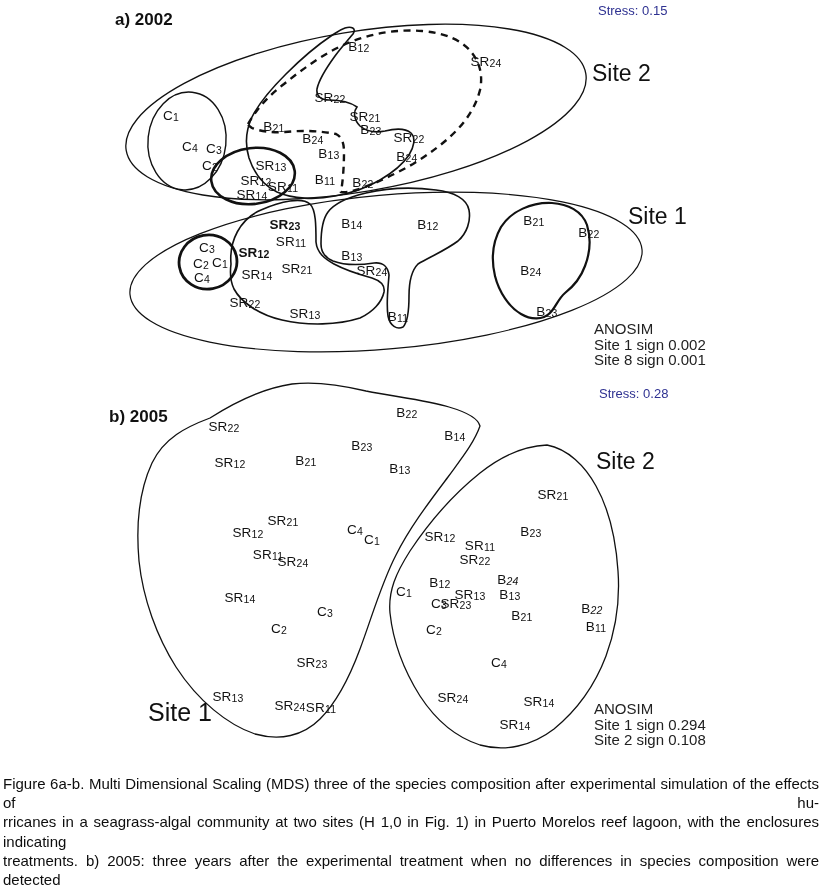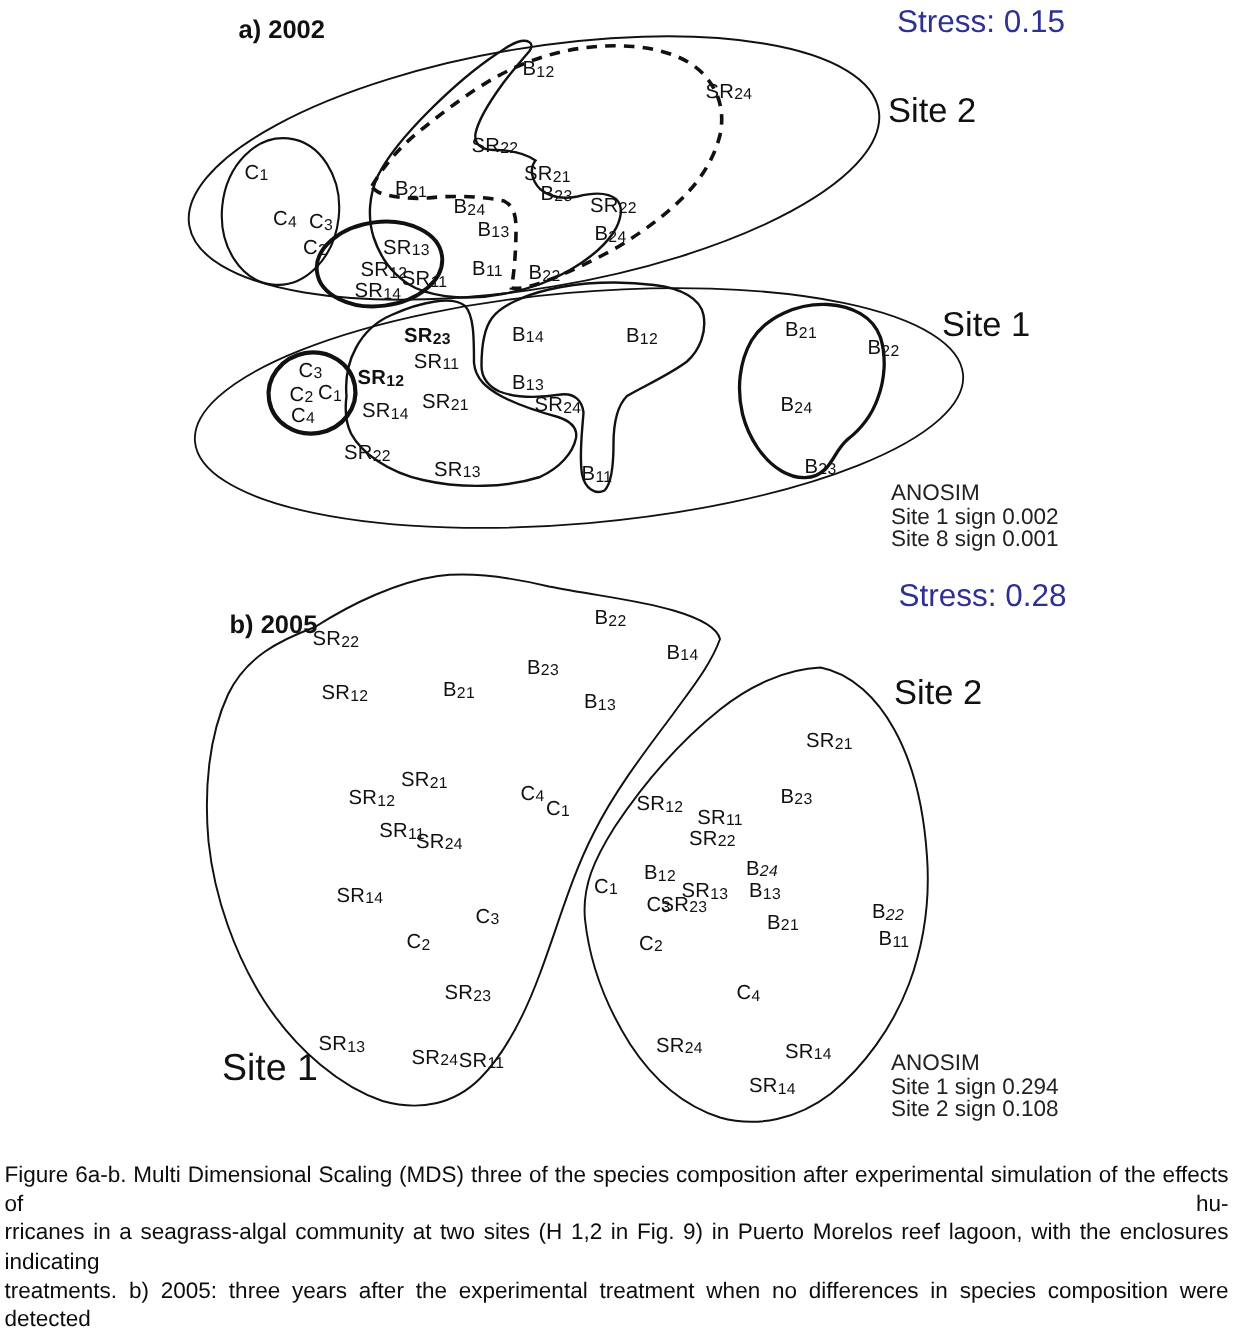--- a/index.html
+++ b/index.html
@@ -4,22 +4,22 @@
 <style>
   html,body{margin:0;padding:0;background:#fff;}
   .page{position:relative;width:822px;height:892px;background:#fff;overflow:hidden;
         font-family:"Liberation Sans",sans-serif;color:#111;}
   #blob-svg{position:absolute;left:0;top:0;}
   .pt{position:absolute;transform:translate(-50%,-50%);white-space:nowrap;
       font-size:13.5px;color:#111;letter-spacing:.2px;}
   .pt .ls{font-size:10.5px;vertical-align:-1px;}
   .pt.b{font-weight:bold;}
   .pt.i .ls{font-style:italic;}
-  .ptitle{position:absolute;font-weight:bold;font-size:17px;margin-left:44px;}
-  .stress{position:absolute;font-size:21px;}
+  .ptitle{position:absolute;font-weight:bold;font-size:17px;}
+  .stress{position:absolute;font-size:13px;}
   .site-label{position:absolute;font-size:23px;color:#111;}
   .anosim{position:absolute;font-size:15px;line-height:15.6px;color:#222;}
   .caption{position:absolute;left:3px;right:3px;top:774px;font-size:15px;
            line-height:19.2px;color:#0d0d0d;}
   .caption .cl{text-align:justify;text-align-last:justify;}
 </style>
 </head>
 <body>
 
 <div class="page">
@@ -137,16 +137,16 @@
   <div class="site-label" style="left:596px;top:448px">Site 2</div>
   <div class="site-label" style="left:148px;top:698px;font-size:25px">Site 1</div>
   <div class="anosim" style="left:594px;top:701px">
     <div>ANOSIM</div>
     <div>Site 1 sign 0.294</div>
     <div>Site 2 sign 0.108</div>
   </div>
 
   <div class="caption" id="caption">
       <div class="cl">Figure 6a-b. Multi Dimensional Scaling (MDS) three of the species composition after experimental simulation of the effects of hu-</div>
-      <div class="cl">rricanes in a seagrass-algal community at two sites (H 1,2 in Fig. 9) in Puerto Morelos reef lagoon, with the enclosures indicating</div>
+      <div class="cl">rricanes in a seagrass-algal community at two sites (H 1,0 in Fig. 1) in Puerto Morelos reef lagoon, with the enclosures indicating</div>
       <div class="cl">treatments. b) 2005: three years after the experimental treatment when no differences in species composition were detected</div>
     </div>
 </div>
 
 </body></html>

